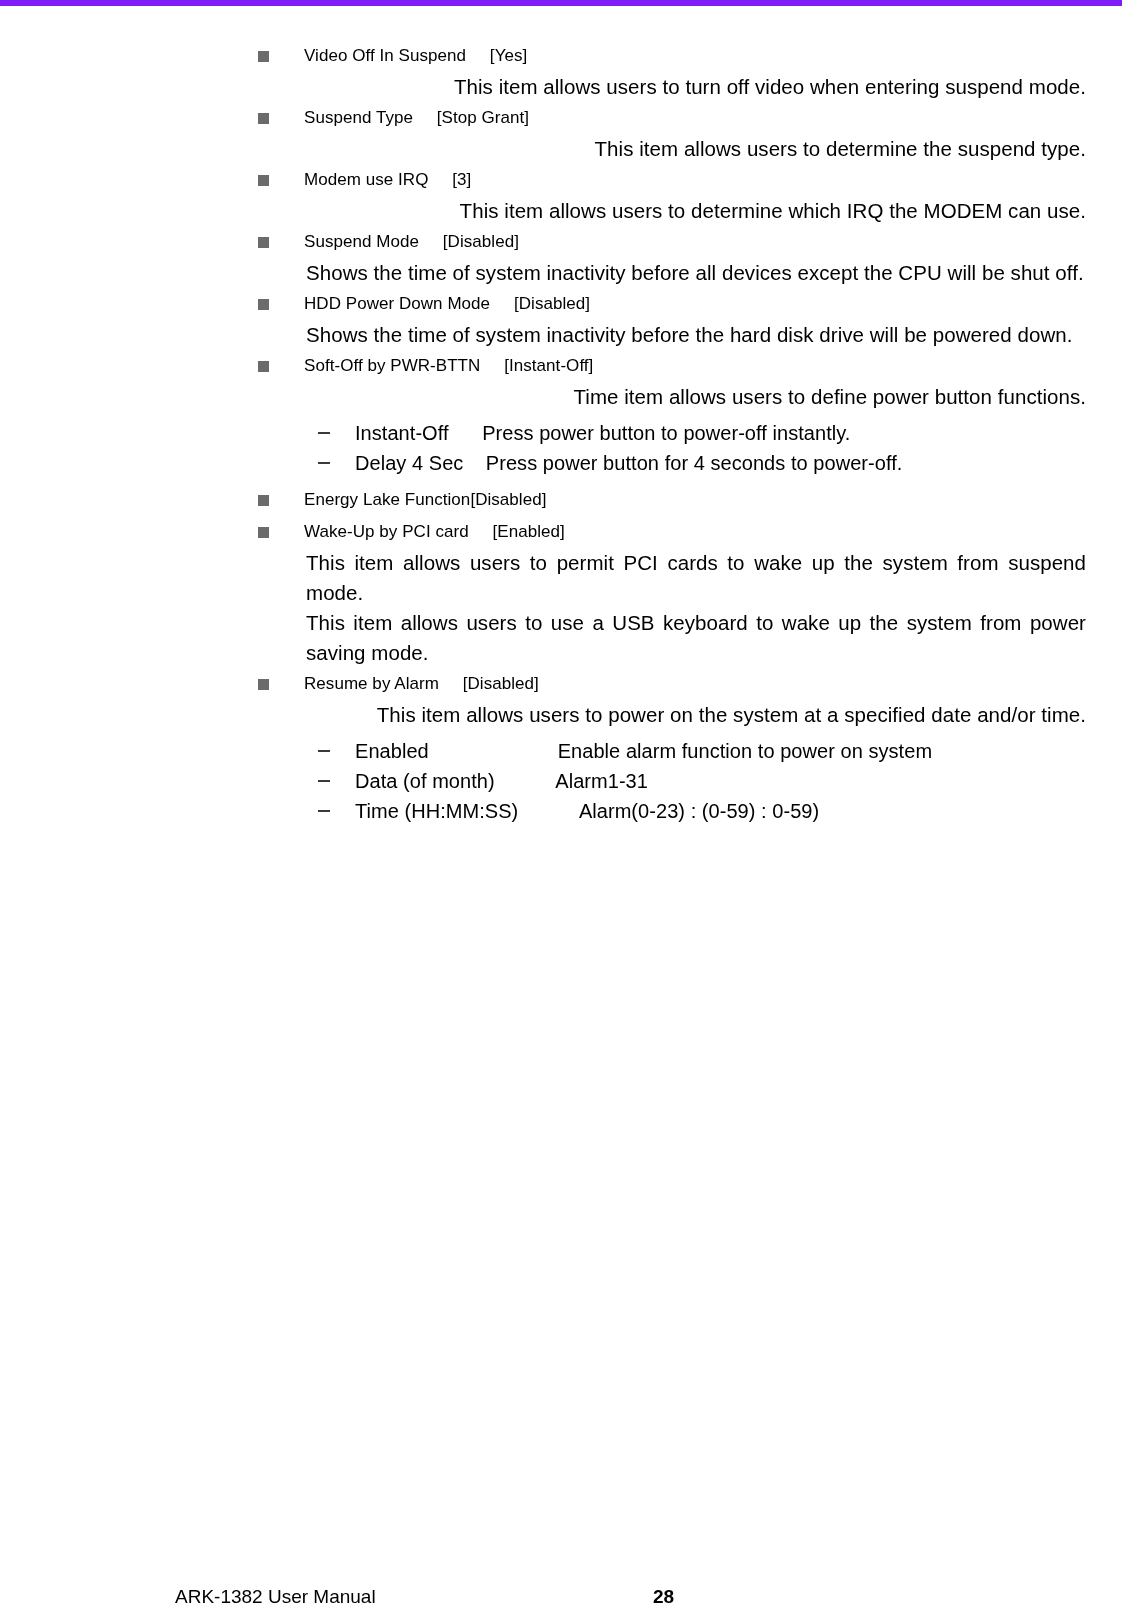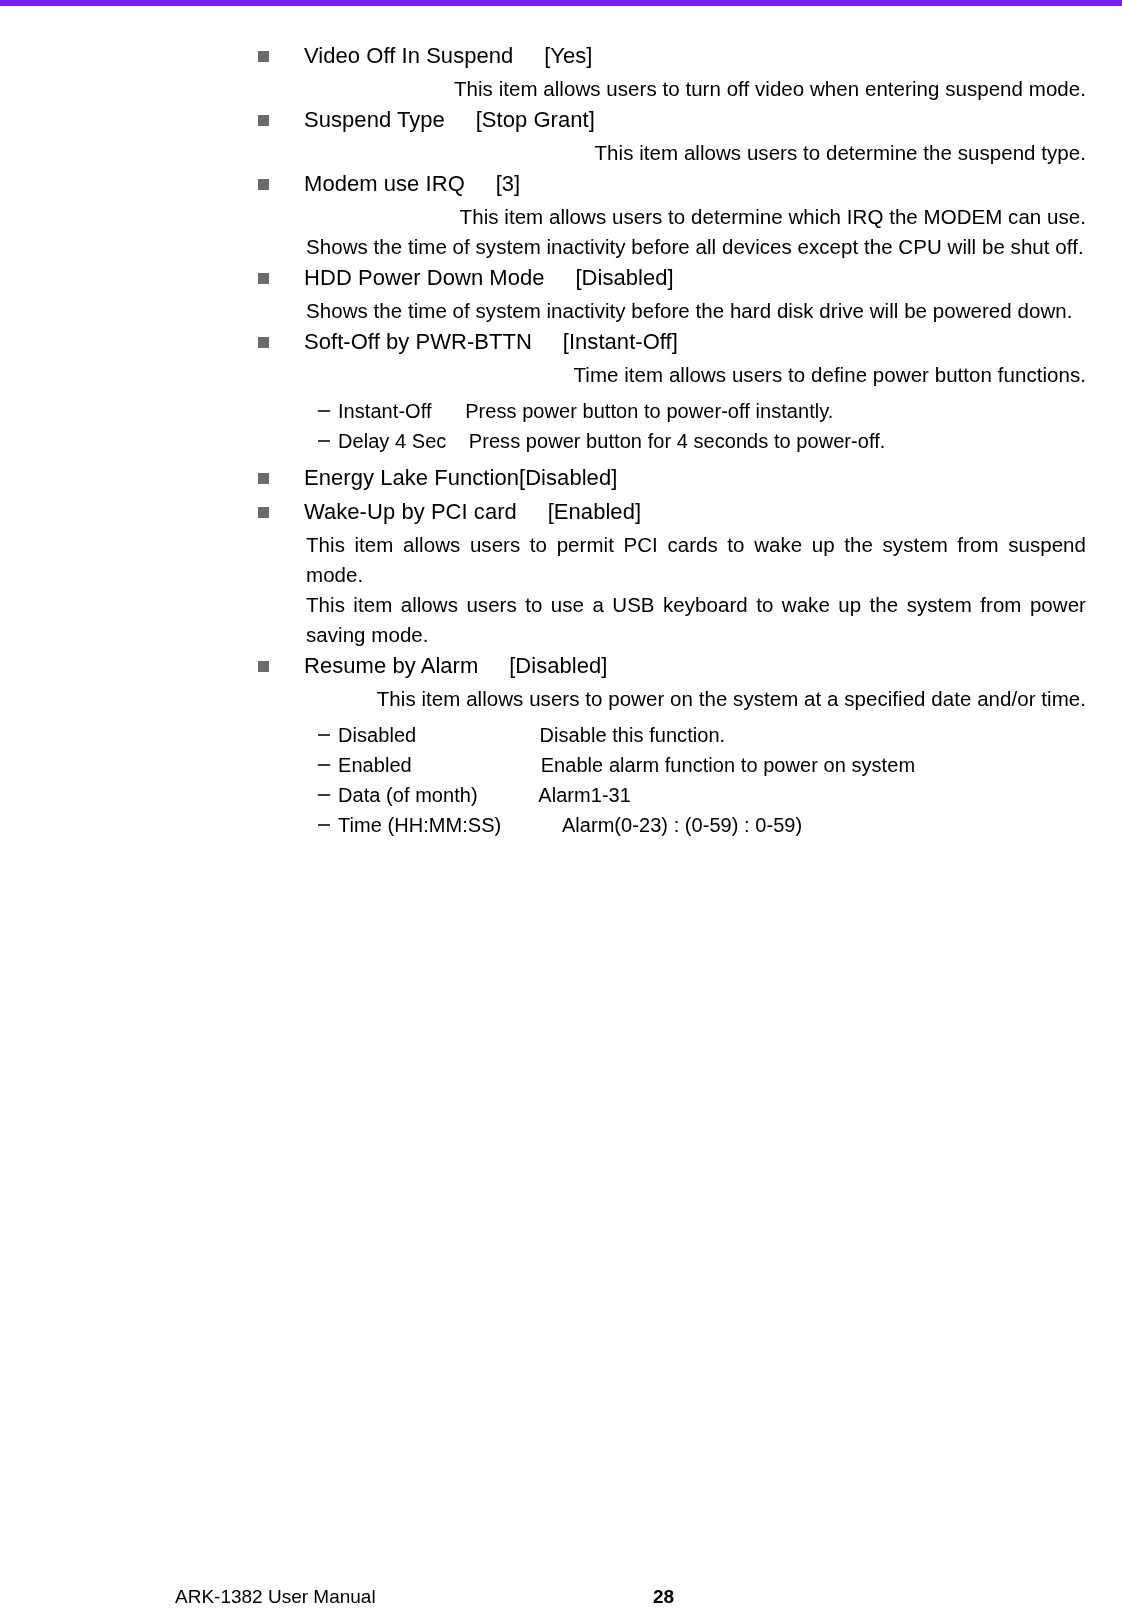--- a/index.html
+++ b/index.html
@@ -49,21 +49,21 @@
   }
   .bullet-mark {
     position: absolute;
     left: 4px;
     top: 11px;
     width: 11px;
     height: 11px;
     background: #6b6b6b;
   }
   .bullet-title {
-    font-size: 22px;
+    font-size: 17px;
     line-height: 32px;
     white-space: pre;
     letter-spacing: 0.05px;
   }
 
   
   .desc {
     font-size: 20.5px;
     line-height: 30px;
     padding-left: 52px;
@@ -93,20 +93,21 @@
   .sub-dash {
     position: absolute;
     left: 64px;
     top: 14px;
     width: 12px;
     height: 1.6px;
     background: #3a3a3a;
   }
   .sub-label {
     display: inline-block;
+    margin-left: 17px;
   }
 
   
   .gap-after-sublist { height: 6px; }
 
   
   #footer {
     position: absolute;
     left: 0;
     bottom: 12px;
@@ -141,20 +142,21 @@
     </div>
     <div class="entry">
       <div class="bullet-row"><span class="bullet-mark"></span><span class="bullet-title">Suspend Type     [Stop Grant]</span></div>
       <div class="desc nojustify">This item allows users to determine the suspend type.</div>
     </div>
     <div class="entry">
       <div class="bullet-row"><span class="bullet-mark"></span><span class="bullet-title">Modem use IRQ     [3]</span></div>
       <div class="desc nojustify">This item allows users to determine which IRQ the MODEM can use.</div>
     </div>
     <div class="entry">
+      <div class="bullet-row"><span class="bullet-mark"></span><span class="bullet-title">Suspend Mode     [Disabled]</span></div>
       <div class="desc">Shows the time of system inactivity before all devices except the CPU will be shut off.</div>
     </div>
     <div class="entry">
       <div class="bullet-row"><span class="bullet-mark"></span><span class="bullet-title">HDD Power Down Mode     [Disabled]</span></div>
       <div class="desc">Shows the time of system inactivity before the hard disk drive will be powered down.</div>
     </div>
     <div class="entry">
       <div class="bullet-row"><span class="bullet-mark"></span><span class="bullet-title">Soft-Off by PWR-BTTN     [Instant-Off]</span></div>
       <div class="desc nojustify">Time item allows users to define power button functions.</div>
       <div class="sublist">
@@ -170,21 +172,21 @@
       <div class="bullet-row"><span class="bullet-mark"></span><span class="bullet-title">Wake-Up by PCI card     [Enabled]</span></div>
       <div class="desc">This item allows users to permit PCI cards to wake up the system from suspend mode.</div>
     </div>
     <div class="entry">
       <div class="desc">This item allows users to use a USB keyboard to wake up the system from power saving mode.</div>
     </div>
     <div class="entry">
       <div class="bullet-row"><span class="bullet-mark"></span><span class="bullet-title">Resume by Alarm     [Disabled]</span></div>
       <div class="desc nojustify">This item allows users to power on the system at a specified date and/or time.</div>
       <div class="sublist">
-        <div class="subitem"><span class="sub-dash"></span><span class="sub-label">Disabled                      Disable this function.</span></div>
+        <div class="subitem"><span class="sub-dash"></span></div>
         <div class="subitem"><span class="sub-dash"></span><span class="sub-label">Enabled                       Enable alarm function to power on system</span></div>
         <div class="subitem"><span class="sub-dash"></span><span class="sub-label">Data (of month)           Alarm1-31</span></div>
         <div class="subitem"><span class="sub-dash"></span><span class="sub-label">Time (HH:MM:SS)           Alarm(0-23) : (0-59) : 0-59)</span></div>
       </div>
       <div class="gap-after-sublist"></div>
     </div>
   </div>
 
 <div id="footer">
   <div id="footer-manual">ARK-1382 User Manual</div>

